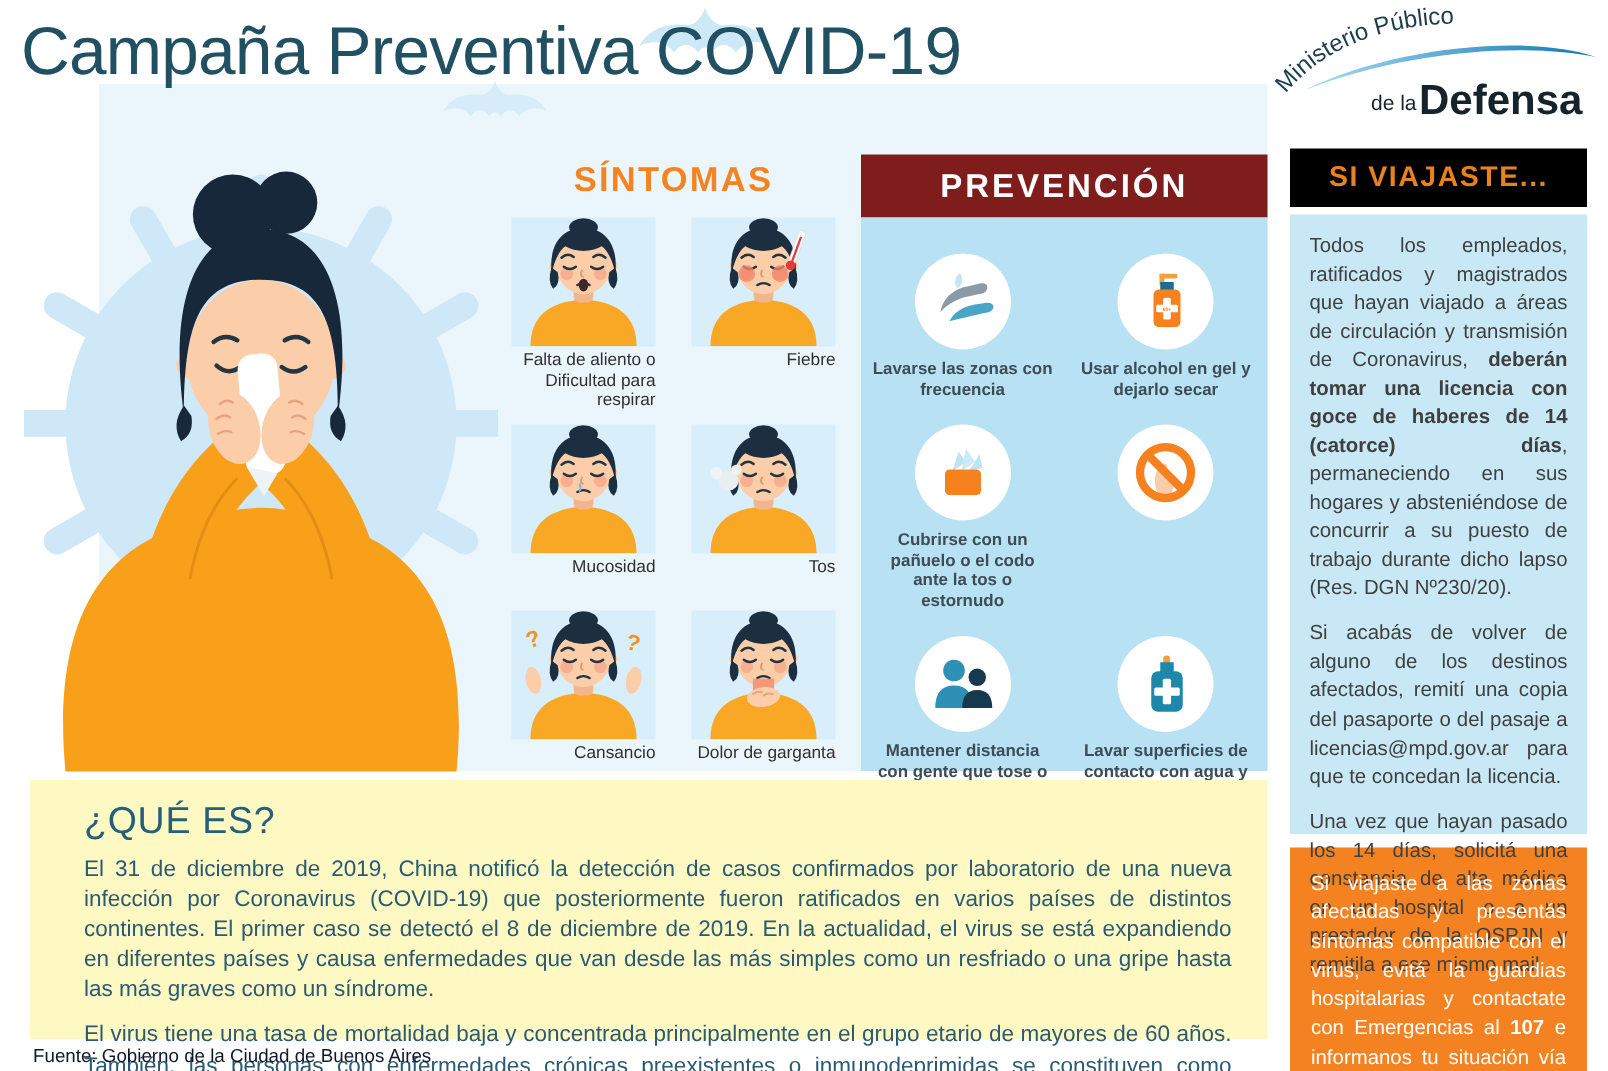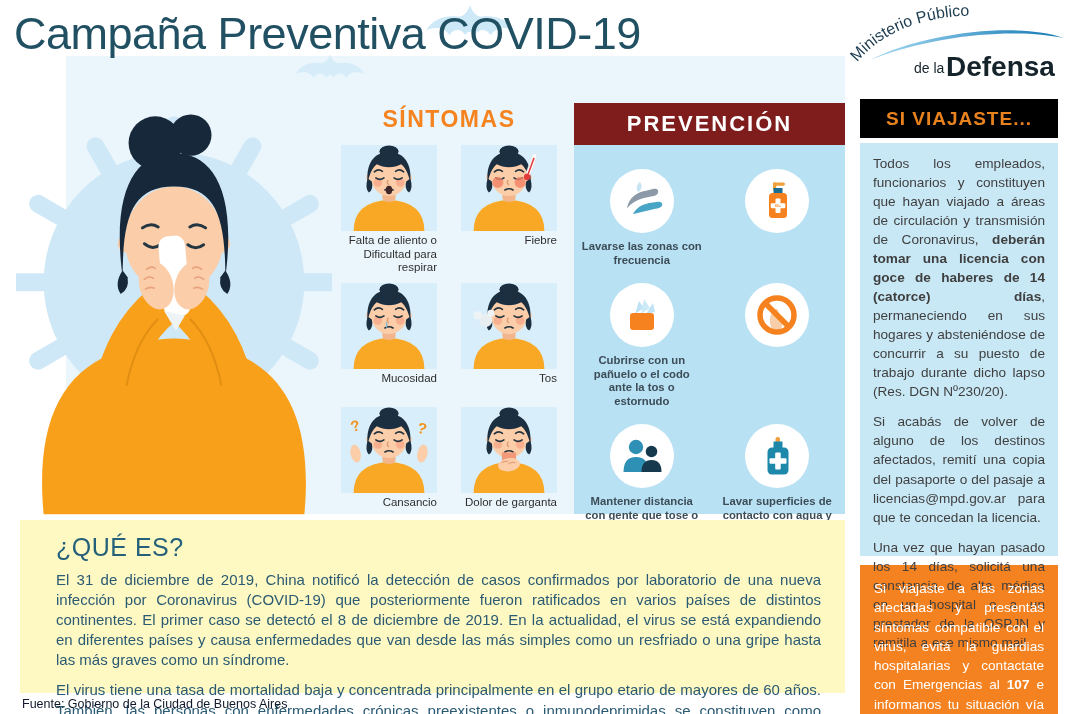--- a/index.html
+++ b/index.html
@@ -286,20 +286,21 @@
             <svg viewBox="0 0 48 48">
               <rect x="20" y="5.5" width="12" height="3.2" rx="1.6" fill="#f0a03c"></rect>
               <rect x="20" y="5.5" width="3.2" height="7.5" fill="#f0a03c"></rect>
               <rect x="20.5" y="11" width="9" height="6" fill="#1b6e8f"></rect>
               <rect x="16" y="16" width="18" height="25" rx="3.5" fill="#f5821f"></rect>
               <rect x="22.5" y="21.5" width="5" height="14.5" rx="1" fill="#ffffff"></rect>
               <rect x="17.8" y="26.2" width="14.5" height="5" rx="1" fill="#ffffff"></rect>
               <text x="25" y="30" font-size="3.4" font-weight="bold" fill="#f5821f" text-anchor="middle">60+</text>
             </svg>
           </div>
+          <div class="pcap">Usar alcohol en gel y dejarlo secar</div>
         </div>
         <div class="pitem">
           <div class="pcircle">
             <svg viewBox="0 0 48 48">
               <path d="M17,23 l4,-13 5,7 Z" fill="#bfe2f4"></path>
               <path d="M23,23 l3,-15 6,9 Z" fill="#cdeaf8"></path>
               <path d="M28,23 l7,-11 2,9 Z" fill="#bfe2f4"></path>
               <rect x="12" y="22" width="24" height="17" rx="3" fill="#f5821f"></rect>
             </svg>
           </div>
@@ -337,21 +338,21 @@
           </div>
           <div class="pcap">Lavar superficies de contacto con agua y lavandina</div>
         </div>
       </div>
     </div>
   </div>
 
   <div class="rightcol">
     <div class="rhead">SI VIAJASTE...</div>
     <div class="rbody">
-      <p><span>Todos los empleados, funcionarios y constituyen que hayan viajado a áreas de circulación y transmisión de Coronavirus, </span><span class="run-b">deberán tomar una licencia con goce de haberes de 14 (catorce) días</span><span>, permaneciendo en sus hogares y absteniéndose de concurrir a su puesto de trabajo durante dicho lapso (Res. DGN Nº230/20).</span></p>
+      <p><span>Todos los empleados, ratificados y magistrados que hayan viajado a áreas de circulación y transmisión de Coronavirus, </span><span class="run-b">deberán tomar una licencia con goce de haberes de 14 (catorce) días</span><span>, permaneciendo en sus hogares y absteniéndose de concurrir a su puesto de trabajo durante dicho lapso (Res. DGN Nº230/20).</span></p>
       <p>Si acabás de volver de alguno de los destinos afectados, remití una copia del pasaporte o del pasaje a licencias@mpd.gov.ar para que te concedan la licencia.</p>
       <p>Una vez que hayan pasado los 14 días, solicitá una constancia de alta médica en un hospital o a un prestador de la OSPJN y remitila a ese mismo mail.</p>
     </div>
     <div class="alert"><span>Si viajaste a las zonas afectadas y presentás síntomas compatible con el virus, evitá la guardias hospitalarias y contactate con Emergencias al </span><span class="run-b">107</span><span> e informanos tu situación vía mail.</span></div>
   </div>
 
   <div class="quees">
     <h2>¿QUÉ ES?</h2>
     <p>El 31 de diciembre de 2019, China notificó la detección de casos confirmados por laboratorio de una nueva infección por Coronavirus (COVID-19) que posteriormente fueron ratificados en varios países de distintos continentes. El primer caso se detectó el 8 de diciembre de 2019. En la actualidad, el virus se está expandiendo en diferentes países y causa enfermedades que van desde las más simples como un resfriado o una gripe hasta las más graves como un síndrome.</p>
     <p>El virus tiene una tasa de mortalidad baja y concentrada principalmente en el grupo etario de mayores de 60 años. También, las personas con enfermedades crónicas preexistentes o inmunodeprimidas se constituyen como población de riesgo.</p>

